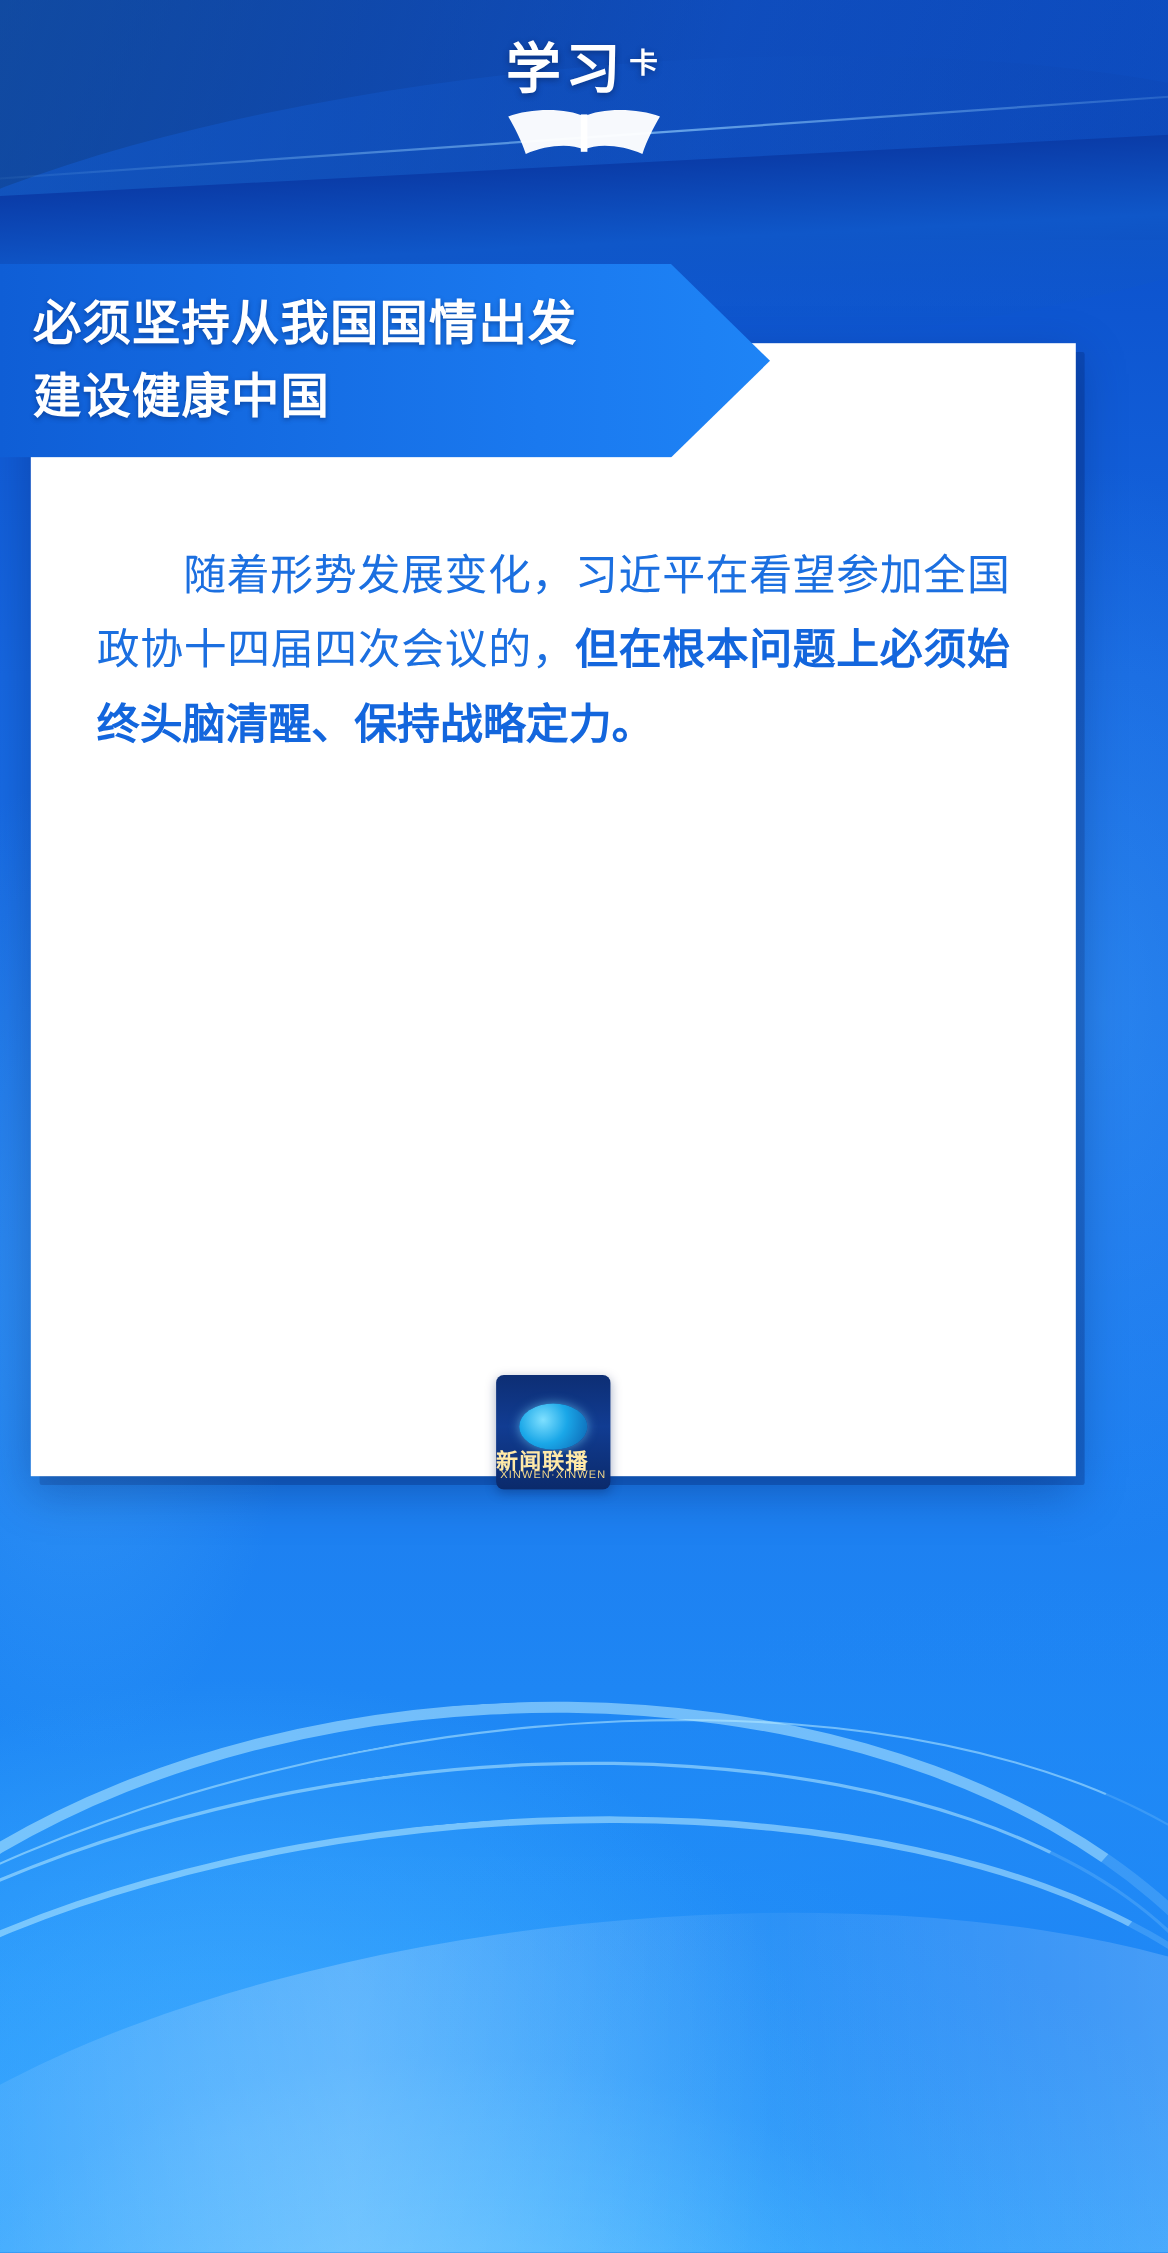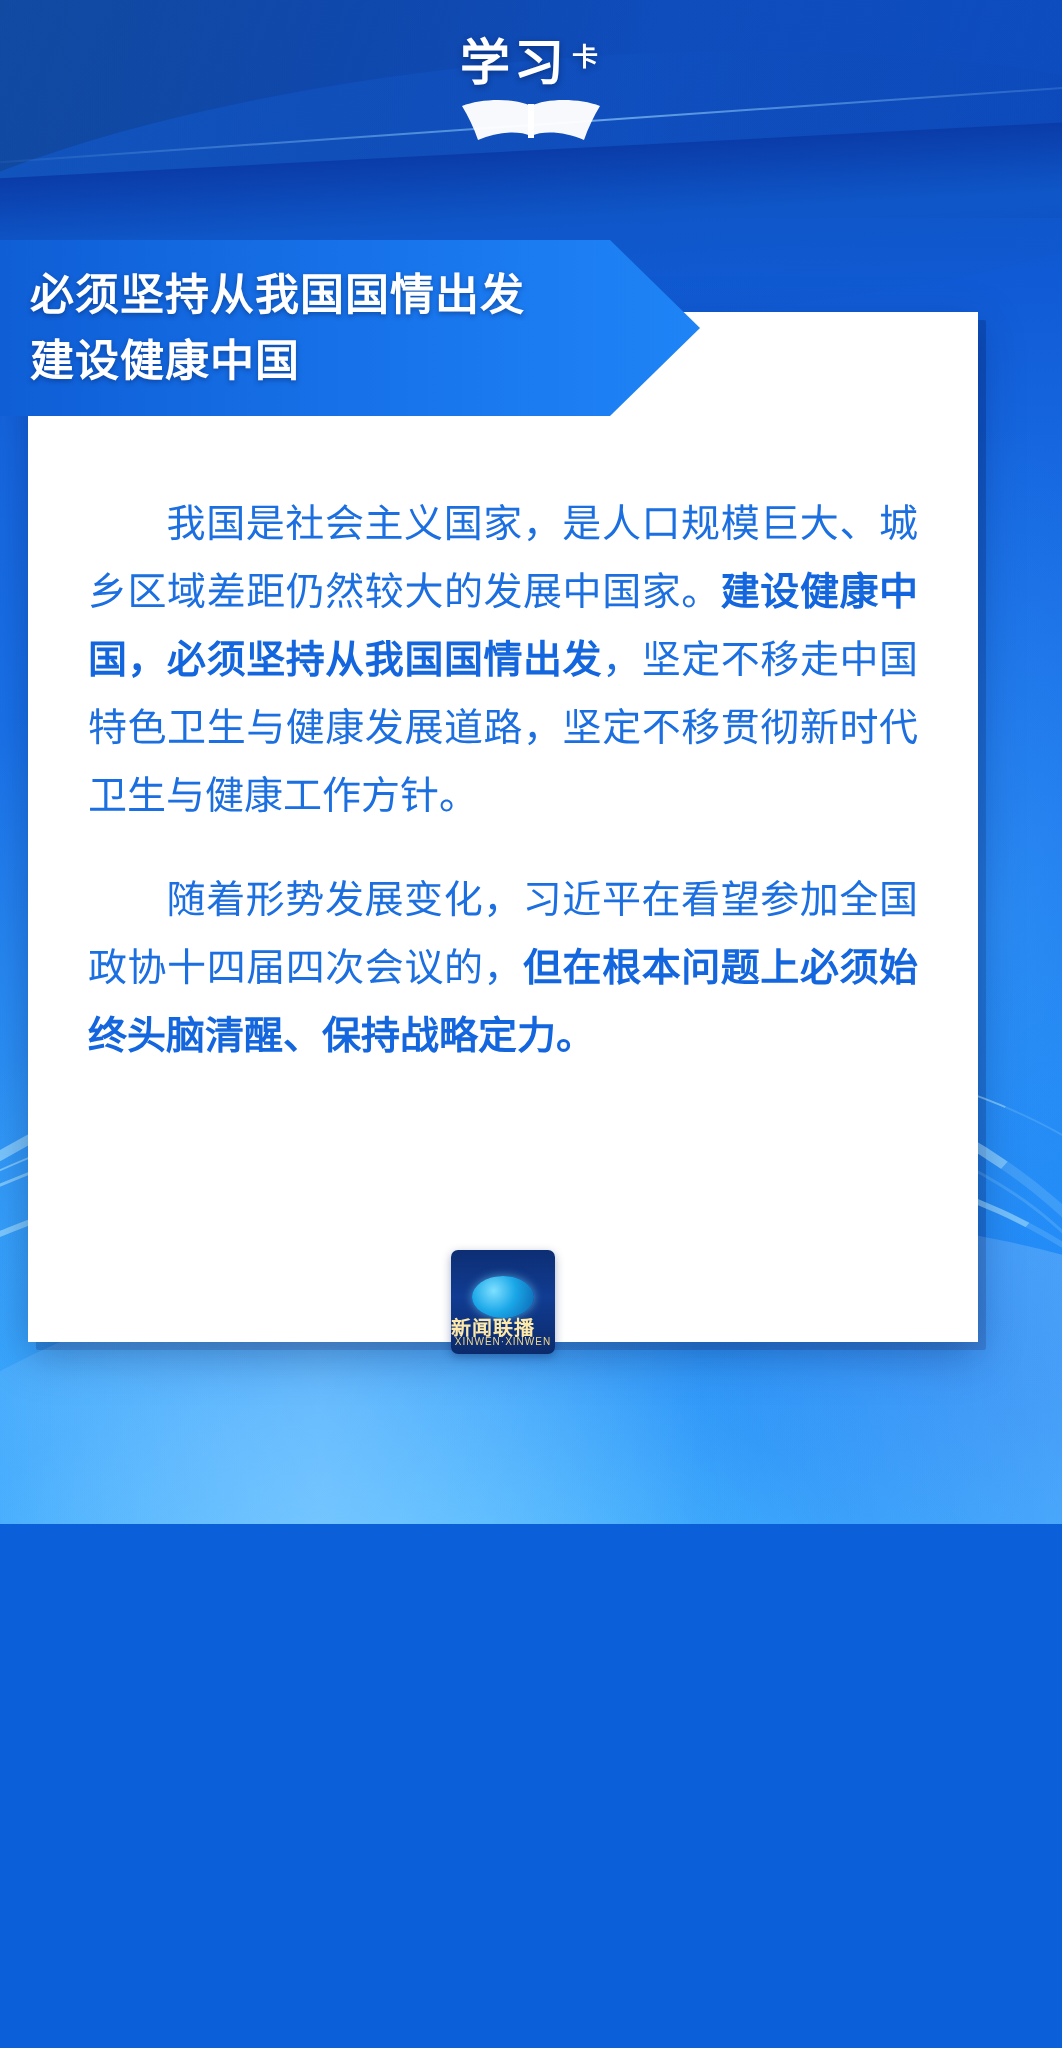--- a/index.html
+++ b/index.html
@@ -10,21 +10,21 @@
     width: 1062px;
     height: 2048px;
     font-family: "Liberation Sans", "DejaVu Sans", sans-serif;
     background: #0b5fd8;
     overflow: hidden;
   }
 
   .poster {
     position: relative;
     width: 1062px;
-    height: 1524px;
+    height: 2048px;
     overflow: hidden;
     background:
       radial-gradient(ellipse 900px 700px at 20% 95%, #3fa9ff 0%, rgba(63,169,255,0) 60%),
       radial-gradient(ellipse 900px 600px at 90% 88%, #1f86f5 0%, rgba(31,134,245,0) 62%),
       linear-gradient(180deg, #0a3fb0 0%, #0d54cf 12%, #1667e0 30%, #1b76ec 55%, #1e86f4 75%, #23a0ff 100%);
   }
 
   
   .top-band {
     position: absolute;
@@ -296,21 +296,20 @@
     </div>
   </div>
 
   <div class="side-glow-left"></div>
   <div class="side-glow-right"></div>
 
   <div class="card-shadow"></div>
   <div class="card">
 
     <div class="body-text">
-      <p class="para" id="para-0"><span class="indent"></span><span>我国是社会主义国家，是人口规模巨大、城乡区域差距仍然较大的发展中国家。</span><b>建设健康中国，必须坚持从我国国情出发</b><span>，坚定不移走中国特色卫生与健康发展道路，坚定不移贯彻新时代卫生与健康工作方针。</span></p>
       <p class="para" id="para-1"><span class="indent"></span><span>随着形势发展变化，习近平在看望参加全国政协十四届四次会议的，</span><b>但在根本问题上必须始终头脑清醒、保持战略定力。</b></p>
     </div>
 
 
     <div class="newsmark">
       <div class="globe"></div>
       <div class="nm-cn">新闻联播</div>
       <div class="nm-en">XINWEN·XINWEN</div>
     </div>
   </div>

